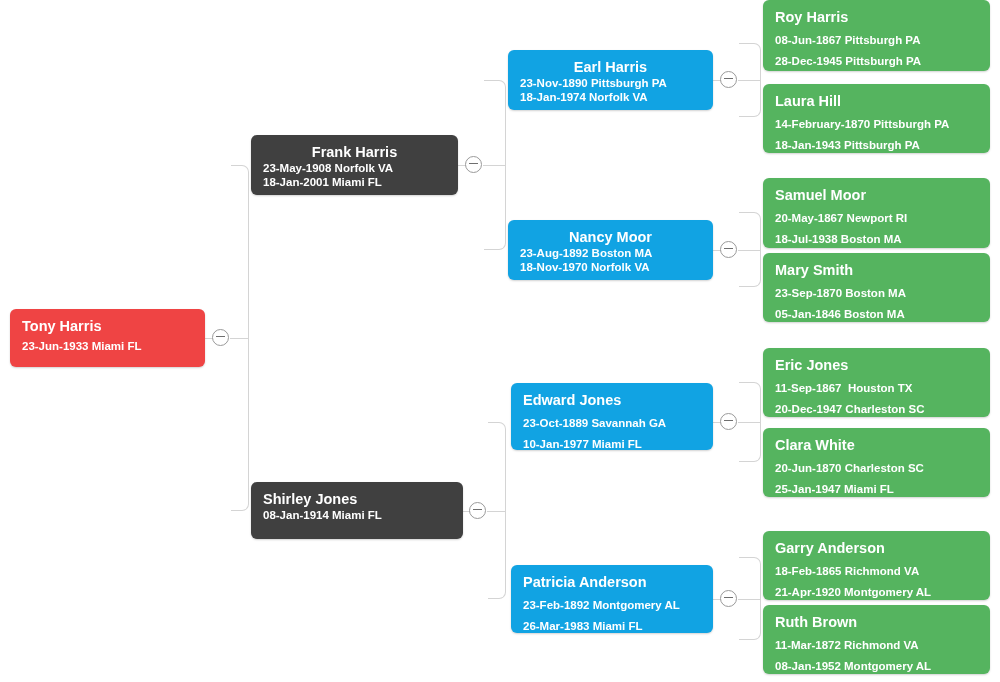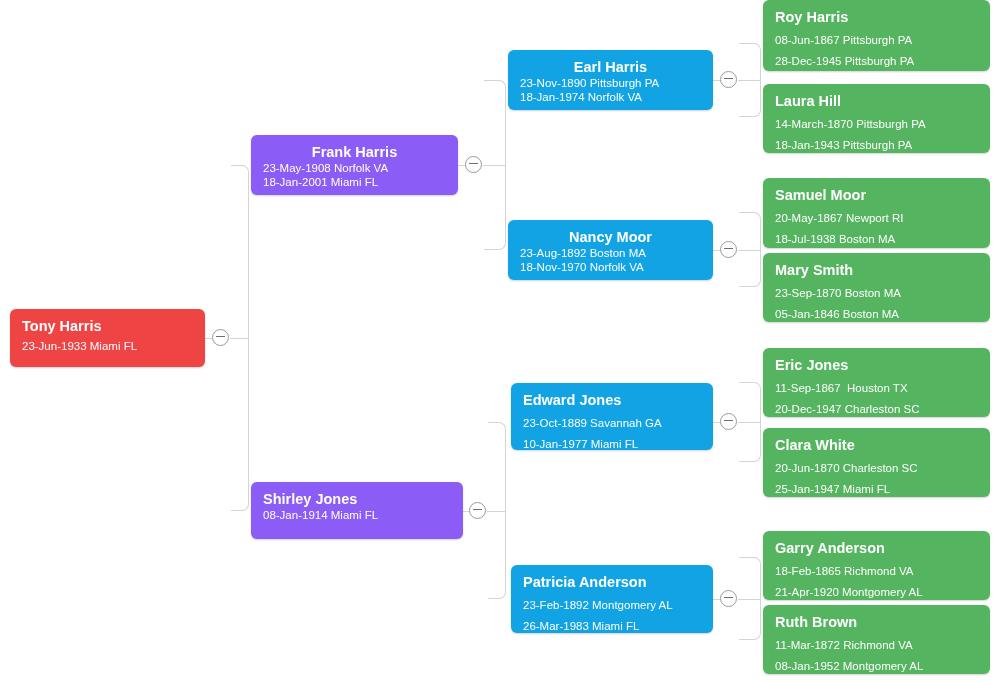--- a/index.html
+++ b/index.html
@@ -25,27 +25,27 @@
     overflow: hidden;
   }
   .node .nm {
     font-size: 14.5px;
     font-weight: bold;
     line-height: 18px;
     white-space: nowrap;
   }
   .node .dt {
     font-size: 11.5px;
-    font-weight: normal;
+    font-weight: bold;
     line-height: 14px;
     white-space: pre;
   }
   
   .c-root  { background: #ef4444; }
-  .c-gen1  { background: #8b5cf6; }
+  .c-gen1  { background: #404040; }
   .c-gen2  { background: #11a3e3; }
   .c-gen3  { background: #55b45f; }
   
   .a-center .nm { text-align: center; }
   .a-center .dt { text-align: left; }
   .a-left .nm, .a-left .dt { text-align: left; }
   .gap .dt { margin-top: 7px; }
   .gap-sm .dt { margin-top: 4px; }
 
   
@@ -156,21 +156,21 @@
   </div>
 
   <div class="node c-gen3 a-left gap" style="left:763px; top:0; width:227px; height:71px;">
     <div class="nm">Roy Harris</div>
     <div class="dt">08-Jun-1867 Pittsburgh PA</div>
     <div class="dt">28-Dec-1945 Pittsburgh PA</div>
   </div>
 
   <div class="node c-gen3 a-left gap" style="left:763px; top:84px; width:227px; height:69px;">
     <div class="nm">Laura Hill</div>
-    <div class="dt">14-March-1870 Pittsburgh PA</div>
+    <div class="dt">14-February-1870 Pittsburgh PA</div>
     <div class="dt">18-Jan-1943 Pittsburgh PA</div>
   </div>
 
   <div class="node c-gen3 a-left gap" style="left:763px; top:178px; width:227px; height:70px;">
     <div class="nm">Samuel Moor</div>
     <div class="dt">20-May-1867 Newport RI</div>
     <div class="dt">18-Jul-1938 Boston MA</div>
   </div>
 
   <div class="node c-gen3 a-left gap" style="left:763px; top:253px; width:227px; height:69px;">

